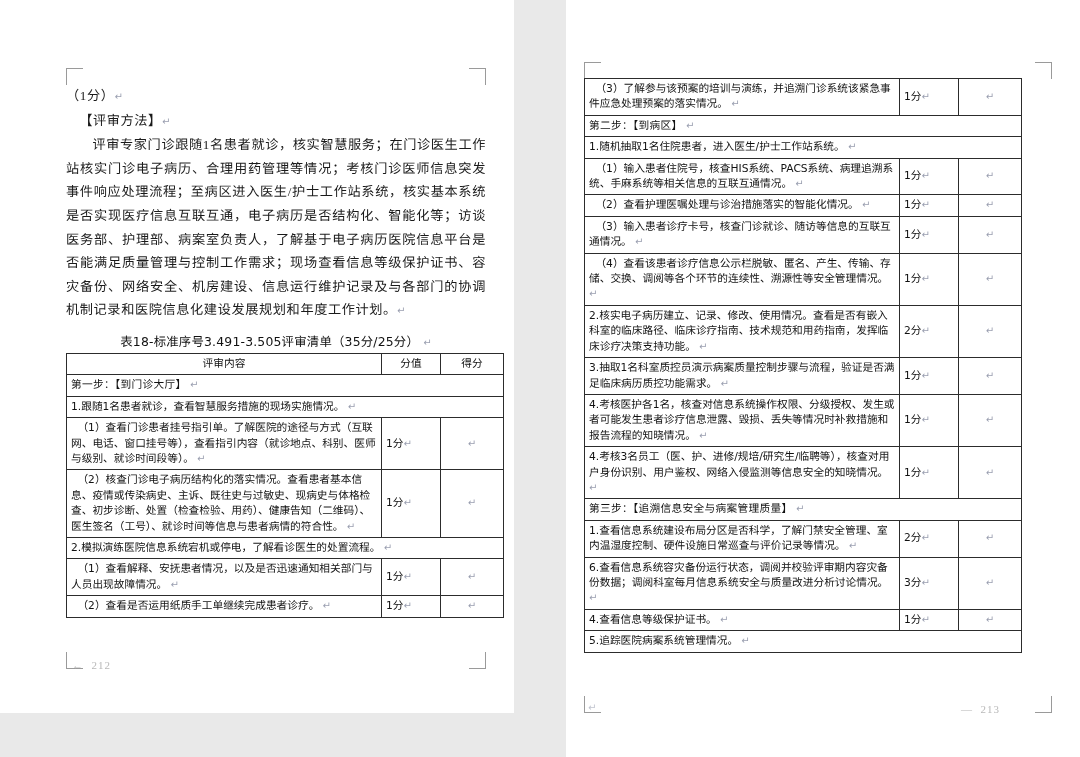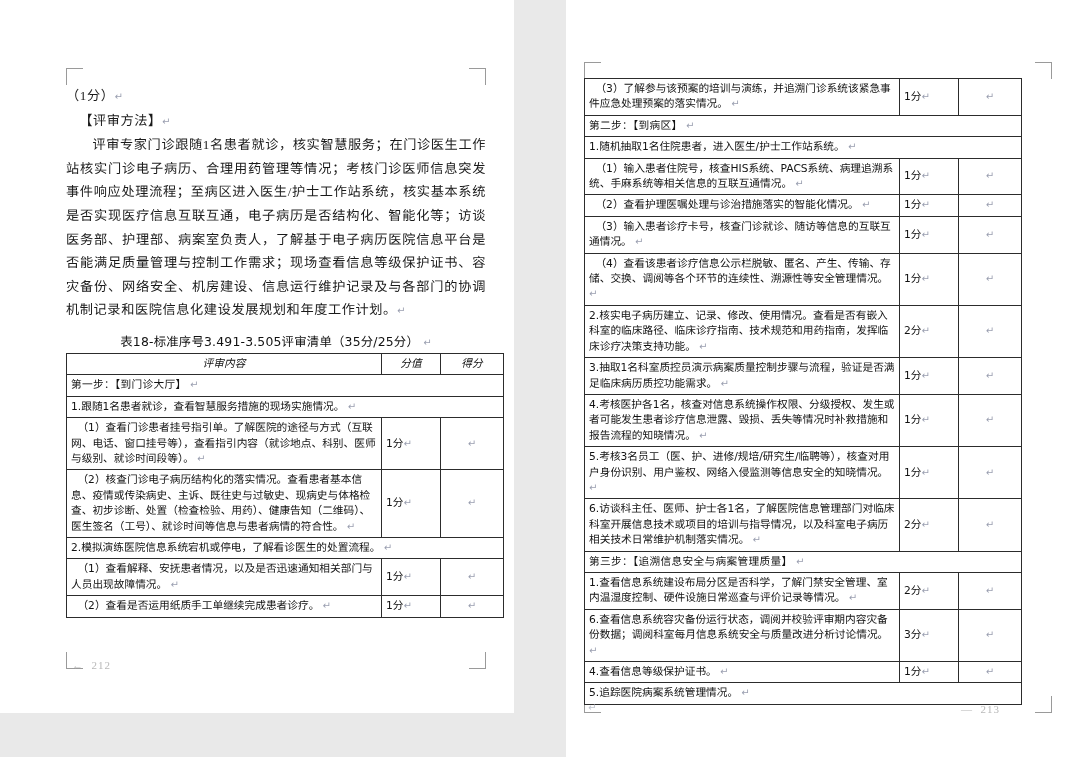--- a/index.html
+++ b/index.html
@@ -51,21 +51,21 @@
   table.sheet td,table.sheet th{
     border:1px solid #2c2c2c;
     padding:2px 4px 3px 4px;
     font-size:10.7px;line-height:15.4px;
     color:#111;vertical-align:middle;
     word-break:break-all;
   }
   .c-content{width:306px;}
   .c-score{width:50px;text-align:left;}
   .c-get{width:54px;text-align:center;}
-  th.hd{text-align:center;font-weight:normal;font-size:11.4px;font-style:italic;}
+  th.hd{text-align:center;font-weight:normal;font-size:11.4px;}
   td.step{font-size:11.6px;letter-spacing:.3px;border-radius:6px;}
   td.item{}
   td.sub{text-indent:.6em;}
   .mini{font-size:10.2px;}
 
   .footer{
     position:absolute;bottom:42px;
     font-size:11px;color:#b9b9b9;letter-spacing:1px;
     font-family:"Liberation Serif","DejaVu Serif",serif;
   }
@@ -191,27 +191,22 @@
               <td class="c-content item mini"><span>3.抽取1名科室质控员演示病案质量控制步骤与流程，验证是否满足临床病历质控功能需求。</span><span class="pilcrow"> ↵</span></td>
               <td class="c-score"><span>1分</span><span class="pilcrow">↵</span></td>
               <td class="c-get"><span class="pilcrow">↵</span></td>
             </tr>
             <tr>
               <td class="c-content item mini"><span>4.考核医护各1名，核查对信息系统操作权限、分级授权、发生或者可能发生患者诊疗信息泄露、毁损、丢失等情况时补救措施和报告流程的知晓情况。</span><span class="pilcrow"> ↵</span></td>
               <td class="c-score"><span>1分</span><span class="pilcrow">↵</span></td>
               <td class="c-get"><span class="pilcrow">↵</span></td>
             </tr>
             <tr>
-              <td class="c-content item mini"><span>5.考核3名员工（医、护、进修/规培/研究生/临聘等），核查对用户身份识别、用户鉴权、网络入侵监测等信息安全的知晓情况。</span><span class="pilcrow"> ↵</span></td>
-              <td class="c-score"><span>1分</span><span class="pilcrow">↵</span></td>
-              <td class="c-get"><span class="pilcrow">↵</span></td>
-            </tr>
-            <tr>
-              <td class="c-content item mini"><span>6.访谈科主任、医师、护士各1名，了解医院信息管理部门对临床科室开展信息技术或项目的培训与指导情况，以及科室电子病历相关技术日常维护机制落实情况。</span><span class="pilcrow"> ↵</span></td>
-              <td class="c-score"><span>2分</span><span class="pilcrow">↵</span></td>
+              <td class="c-content item mini"><span>4.考核3名员工（医、护、进修/规培/研究生/临聘等），核查对用户身份识别、用户鉴权、网络入侵监测等信息安全的知晓情况。</span><span class="pilcrow"> ↵</span></td>
+              <td class="c-score"><span>1分</span><span class="pilcrow">↵</span></td>
               <td class="c-get"><span class="pilcrow">↵</span></td>
             </tr>
             <tr>
               <td class="c-content step" colspan="3"><span>第三步：【追溯信息安全与病案管理质量】</span><span class="pilcrow"> ↵</span></td>
             </tr>
             <tr>
               <td class="c-content item mini"><span>1.查看信息系统建设布局分区是否科学，了解门禁安全管理、室内温湿度控制、硬件设施日常巡查与评价记录等情况。</span><span class="pilcrow"> ↵</span></td>
               <td class="c-score"><span>2分</span><span class="pilcrow">↵</span></td>
               <td class="c-get"><span class="pilcrow">↵</span></td>
             </tr>

